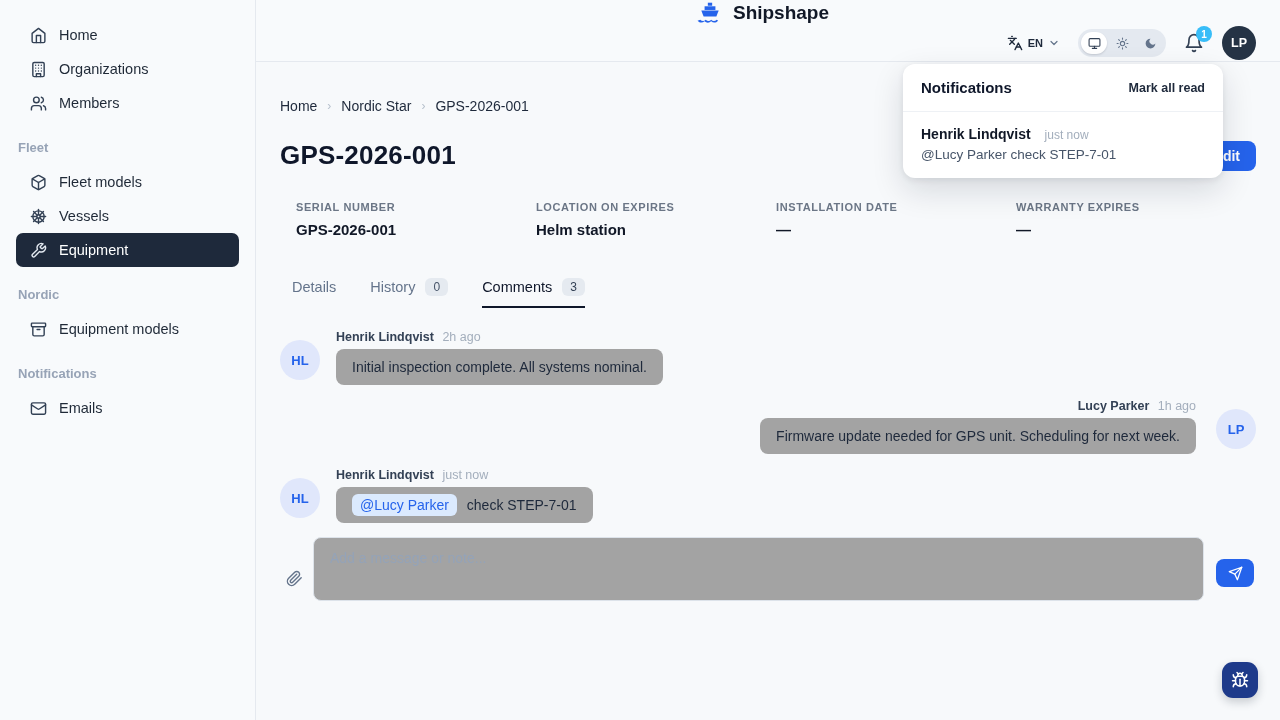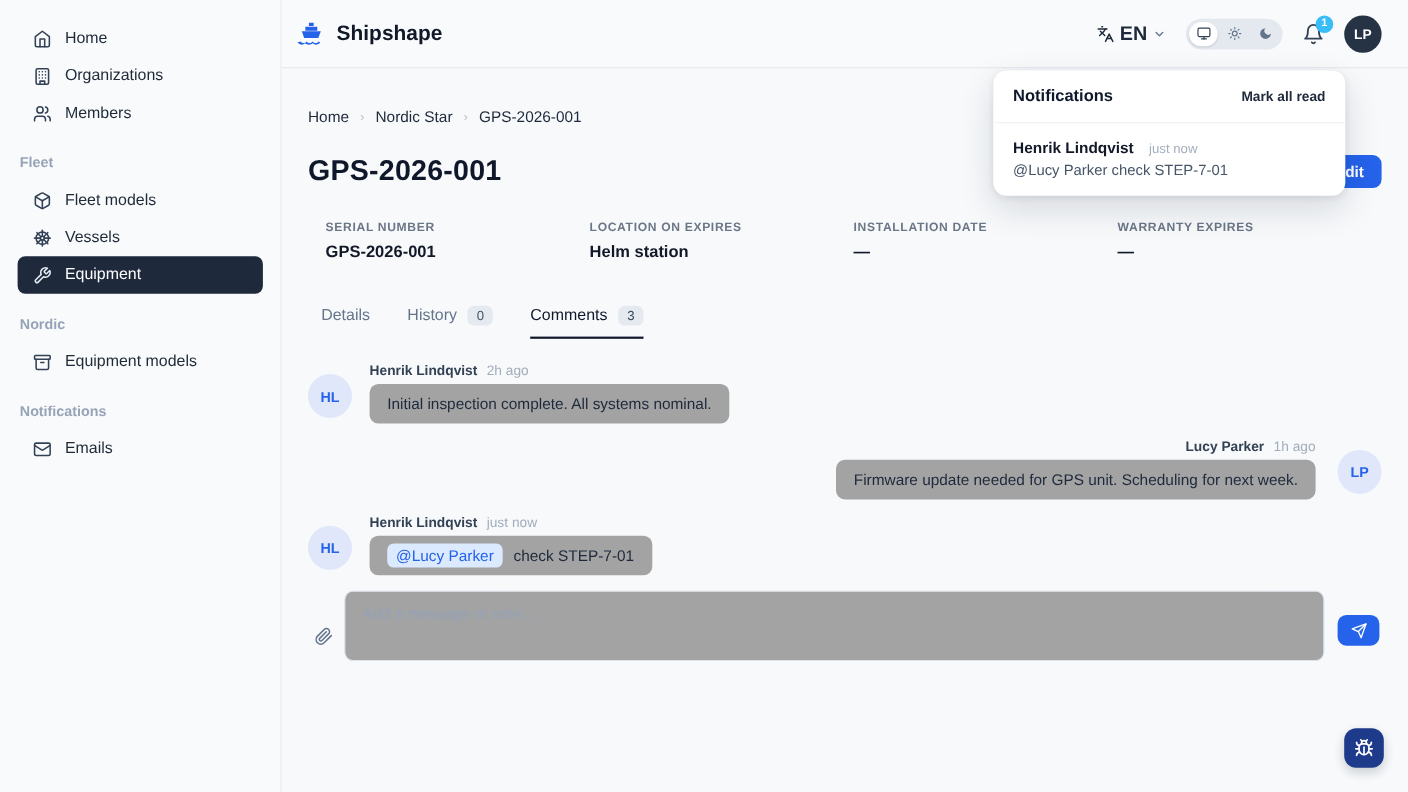--- a/index.html
+++ b/index.html
@@ -9,24 +9,24 @@
 
   
   .sidebar { position:absolute; left:0; top:0; bottom:0; width:256px; background:#f8fafc; border-right:1px solid #e5e9ef; padding:18px 16px; }
   .side-item { display:flex; align-items:center; gap:12px; height:34px; padding:0 14px; border-radius:7px; font-size:14.5px; color:#1f2937; cursor:pointer; margin-bottom:0px; }
   .side-item .ic { color:#334155; width:17px; height:17px; flex:0 0 17px; }
   .side-item.active { background:#1e293b; color:#ffffff; font-weight:500; }
   .side-item.active .ic { color:#e2e8f0; }
   .side-section { font-size:13px; font-weight:700; color:#97a3b6; margin:20px 0 10px 2px; }
 
   
-  .main-header { position:absolute; left:256px; right:0; top:0; height:62px; background:#f8fafc; border-bottom:1px solid #e5e9ef; display:flex; align-items:center; padding:0 24px 0 14px; }
+  .main-header { position:absolute; left:256px; right:0; top:0; height:62px; background:#f8fafc; border-bottom:1px solid #e5e9ef; display:flex; align-items:center; padding:0 24px 0 14px;flex-direction:column; }
   .brand { display:flex; align-items:center; gap:10px; font-size:19px; font-weight:700; color:#111827; }
   .header-right { margin-left:auto; display:flex; align-items:center; gap:18px; }
-  .lang { display:flex; align-items:center; gap:5px; font-size:18px; font-weight:600; color:#1e293b; cursor:pointer; }
+  .lang { display:flex; align-items:center; gap:5px; font-size:11px; font-weight:600; color:#1e293b; cursor:pointer; }
   .lang .chev { color:#64748b; }
   .theme-toggle { display:flex; align-items:center; background:#e4e9f0; border-radius:999px; padding:3px; gap:2px; }
   .theme-btn { width:26px; height:22px; display:flex; align-items:center; justify-content:center; border-radius:999px; color:#64748b; cursor:pointer; border:none; background:transparent; }
   .theme-btn.active { background:#ffffff; color:#334155; box-shadow:0 1px 2px rgba(15,23,42,.15); }
   .bell-wrap { position:relative; cursor:pointer; color:#334155; }
   .bell-badge { position:absolute; top:-7px; right:-8px; background:#38bdf8; color:#fff; font-size:10px; font-weight:700; min-width:16px; height:16px; border-radius:999px; display:flex; align-items:center; justify-content:center; padding:0 4px; }
   .avatar-top { width:34px; height:34px; border-radius:50%; background:#253345; color:#fff; font-size:12.5px; font-weight:700; display:flex; align-items:center; justify-content:center; cursor:pointer; }
 
   
   .content { position:absolute; left:256px; right:0; top:62px; bottom:0; padding:0 24px; }

